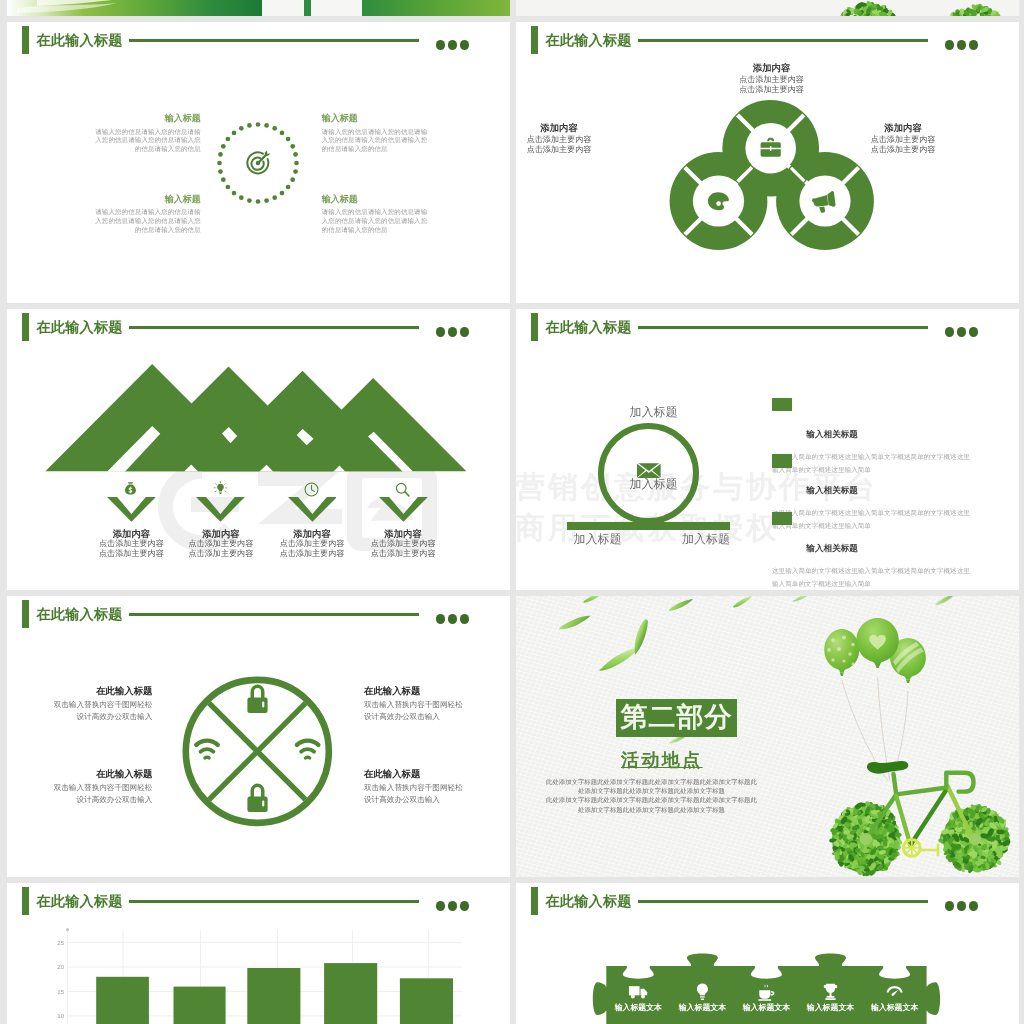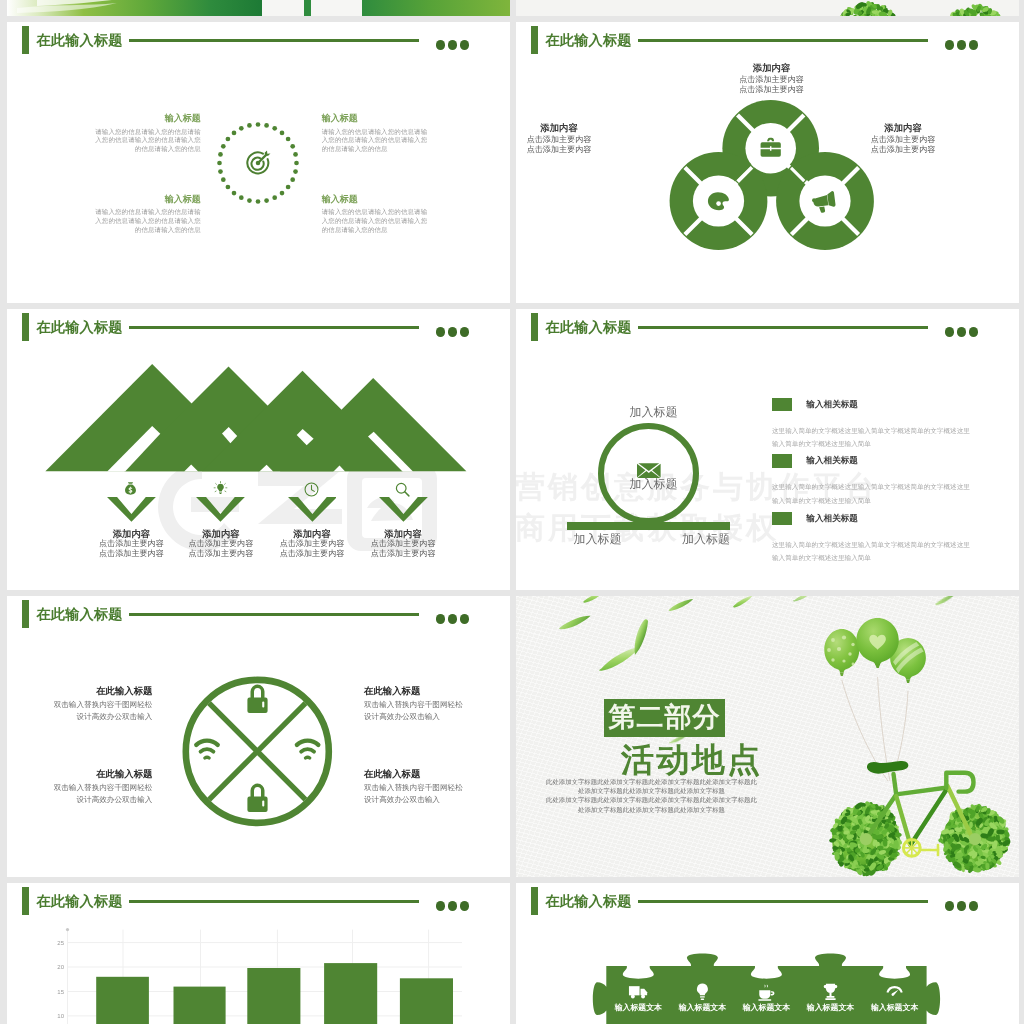--- a/index.html
+++ b/index.html
@@ -63,21 +63,21 @@
   .s4-bar{position:absolute;left:50.8px;top:212.9px;width:163px;height:8.3px;background:#4f8533;}
   .s4-env{position:absolute;left:121px;top:154px;}
   .s4-lbl{position:absolute;font-size:12px;color:#6a6a6a;line-height:11px;white-space:nowrap;}
   .s4-lt{left:113.6px;top:98.4px;}
   .s4-lm{left:113.6px;top:169.8px;}
   .s4-lbl1{left:57.6px;top:225.4px;}
   .s4-lbl2{left:166px;top:225.4px;}
   .s4-item{position:absolute;left:256px;width:202px;}
   .s4-sq{display:inline-block;width:20.3px;height:13.8px;background:#4f8533;vertical-align:top;}
   .s4-h{display:inline-block;font-size:8.6px;font-weight:bold;color:#3c3c3c;
-        margin-left:9.6px;line-height:13.8px;vertical-align:top;}
+        margin-left:9.6px;line-height:13.8px;vertical-align:top;margin-top:30px;}
   .s4-p{font-size:6.6px;color:#a8a8a8;line-height:13.2px;margin-top:8.5px;}
   .s4-i1{top:88.7px;}
   .s4-i2{top:144.9px;}
   .s4-i3{top:202.5px;}
   .wm2{position:absolute;left:-1px;top:157px;width:700px;
        font-size:30px;font-weight:bold;color:#f0f0f0;letter-spacing:3px;line-height:41px;white-space:nowrap;}
 
   
   .s5-svg{position:absolute;left:0;top:0;}
   .s5-b{position:absolute;width:99px;}
@@ -87,24 +87,24 @@
   .s5-b2{left:357px;top:89px;text-align:left;}
   .s5-b3{left:46.4px;top:172px;text-align:right;}
   .s5-b4{left:357px;top:172px;text-align:left;}
 
   
   .s6-bg{position:absolute;inset:0;background:#f1f1ef;
     background-image:
       repeating-linear-gradient(14deg, rgba(255,255,255,.5) 0 1px, rgba(0,0,0,0) 1px 4px),
       repeating-linear-gradient(-68deg, rgba(255,255,255,.4) 0 1px, rgba(0,0,0,0) 1px 5px);}
   .s6-art{position:absolute;left:0;top:0;}
-  .s6-badge{position:absolute;left:88px;top:102.9px;width:121px;height:37.8px;background:#4f8533;
+  .s6-badge{position:absolute;left:100px;top:102.9px;width:121px;height:37.8px;background:#4f8533;
      color:#f2f6ea;font-size:27px;font-weight:bold;line-height:37.8px;text-align:center;letter-spacing:1px;}
-  .s6-sub{position:absolute;left:105px;top:150px;font-size:33px;font-weight:bold;color:#4f8533;
-     letter-spacing:2.4px;line-height:28px;}
+  .s6-sub{position:absolute;left:105px;top:150px;font-size:18px;font-weight:bold;color:#4f8533;
+     letter-spacing:2.4px;line-height:28px;text-decoration:underline;}
   .s6-body{position:absolute;left:30px;top:181px;width:179px;font-size:6.4px;color:#6d6d6d;
      line-height:9.2px;text-align:right;white-space:pre;}
 
   
   .s7-chart{position:absolute;left:0;top:0;}
   .s8-svg{position:absolute;left:0;top:0;}
 </style>
 </head>
 <body>
 

